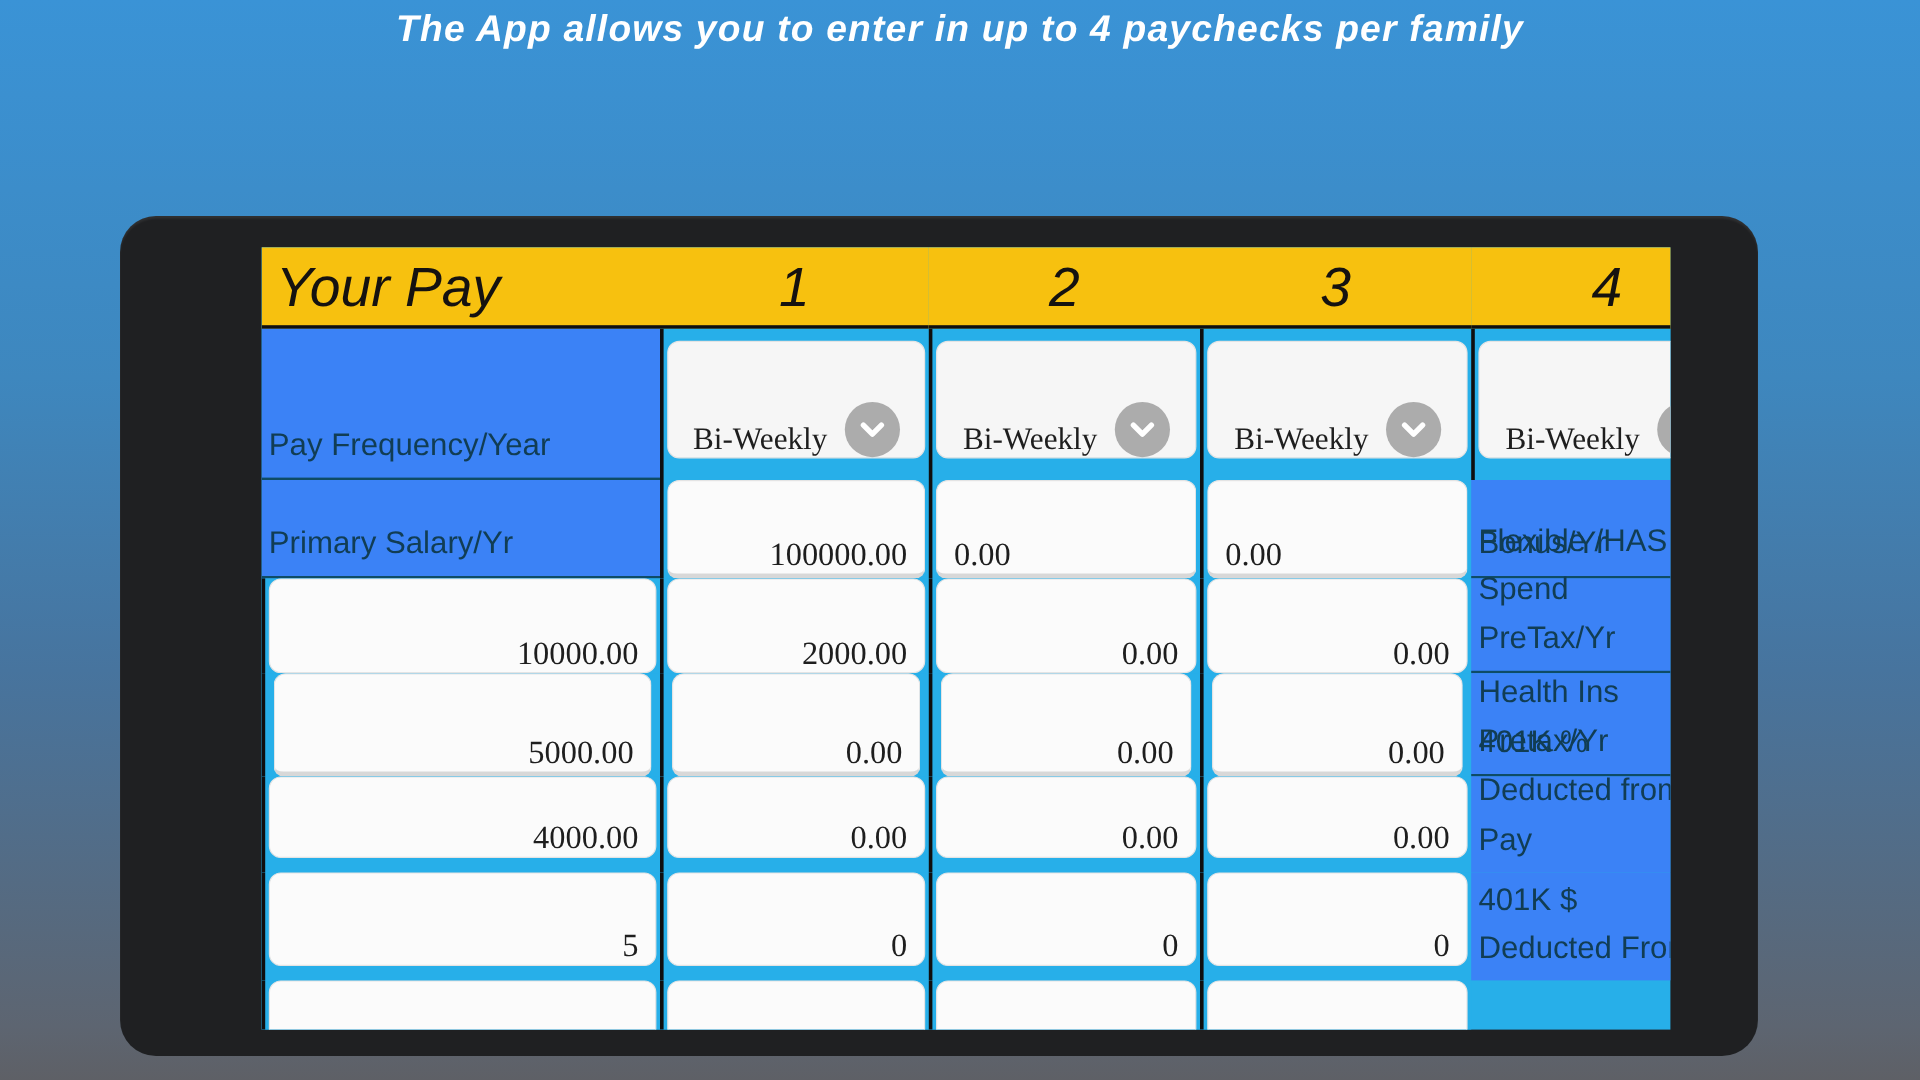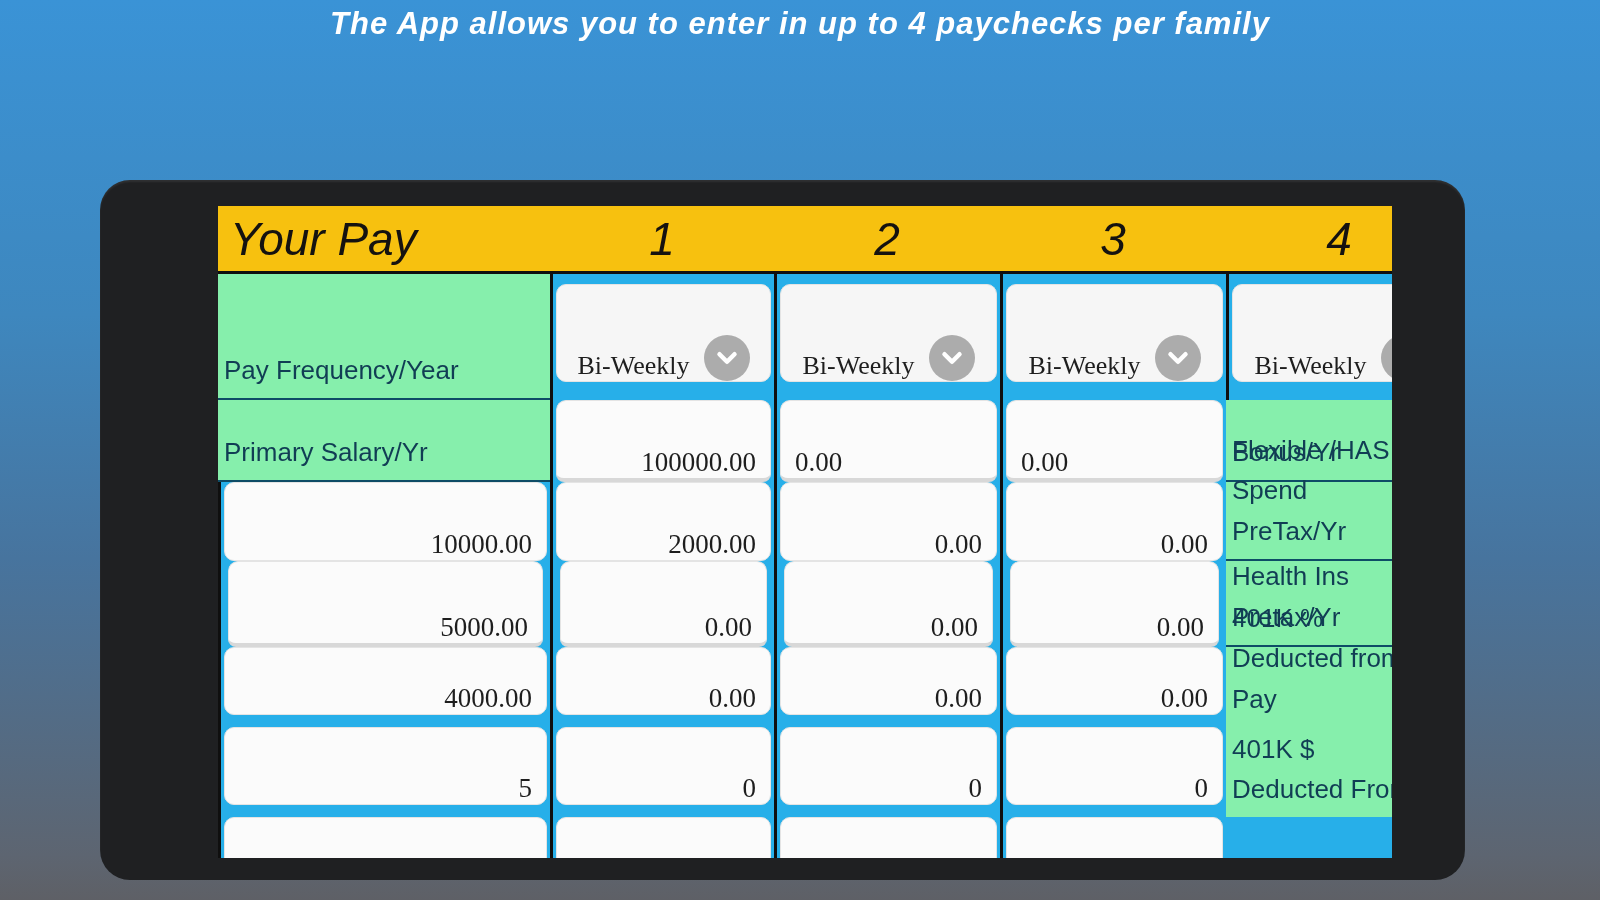--- a/index.html
+++ b/index.html
@@ -36,21 +36,21 @@
   .hdr{
     background:#F7C10F;color:#151210;
     font-style:italic;font-size:46px;
     display:flex;align-items:center;
     border-bottom:3px solid #0F0F0F;
   }
   .hdr.corner{padding-left:12px;}
   .hdr.num{justify-content:center;}
   
   .lbl{
-    background:#86efac;color:#113D54;
+    background:#3b82f6;color:#113D54;
     font-size:26px;line-height:1.55;
     display:flex;align-items:flex-end;
     padding:0 40px 8px 6px;
   }
   .lbl.sep{border-bottom:2px solid #0E4C66;}
   .lbl.top{align-items:flex-start;padding-top:2px;}
   
   .cell{
     background:#27AFE9;
     border-left:3px solid #0F0F0F;

